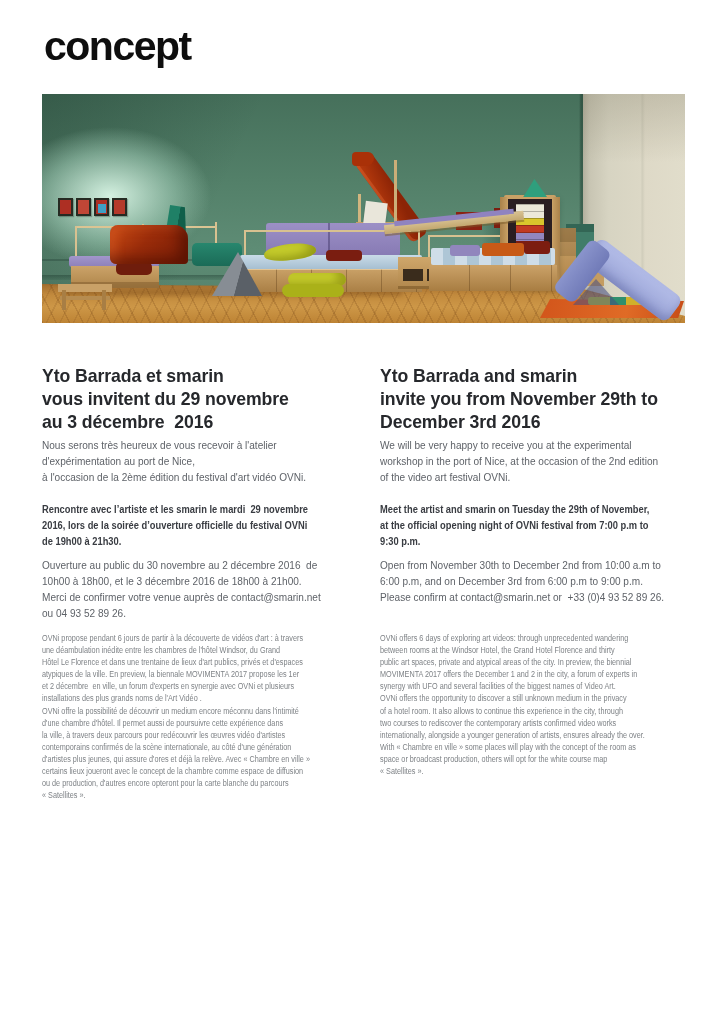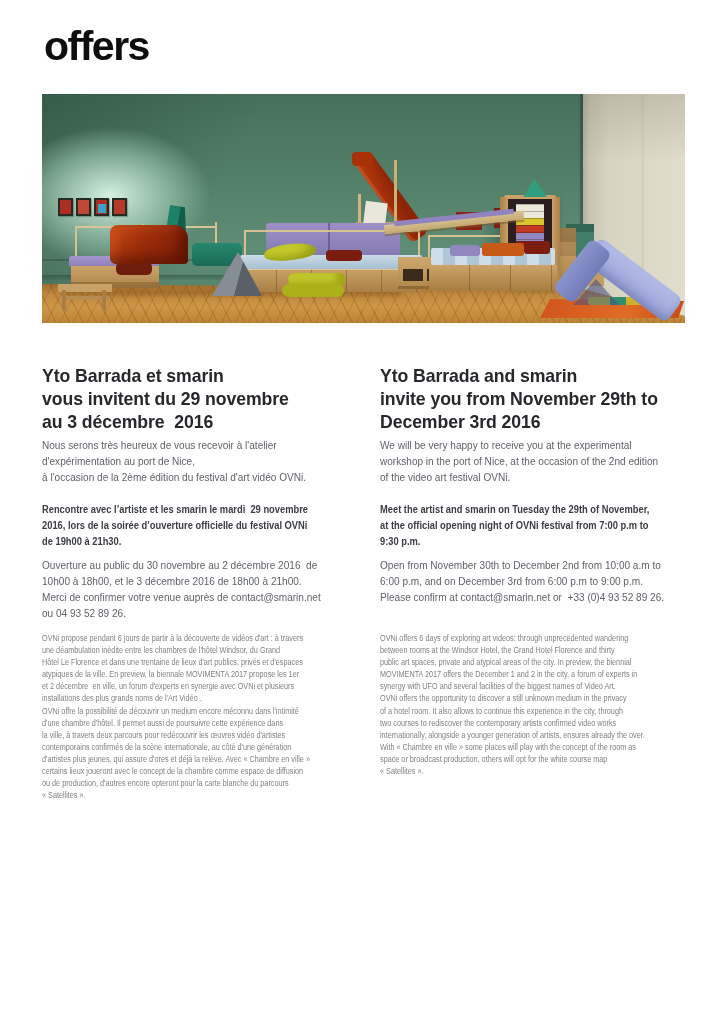--- a/index.html
+++ b/index.html
@@ -129,21 +129,21 @@
   .opening{top:193px;}
   .intro,.opening{width:352px;transform:scaleX(.915);font-size:11px;line-height:16.1px;color:#5e6268;}
   .meeting{top:137px;width:380px;transform:scaleX(.848);font-size:11px;line-height:16.1px;font-weight:bold;color:#393c42;}
   .about{top:268px;width:426px;transform:scaleX(.756);font-size:9.6px;line-height:12.1px;color:#7e8286;}
 </style>
 </head>
 <body>
 
 <div class="page">
 
-  <div class="logo">offers</div>
+  <div class="logo">concept</div>
 
   <div class="photo">
     <div class="wall-beige"></div>
     <div class="molding"></div>
     <div class="skirt"></div>
     <div class="floor"></div>
     <div class="fshadow"></div>
     <div class="frame f1"></div>
     <div class="frame f2"></div>
     <div class="frame f3"></div>

